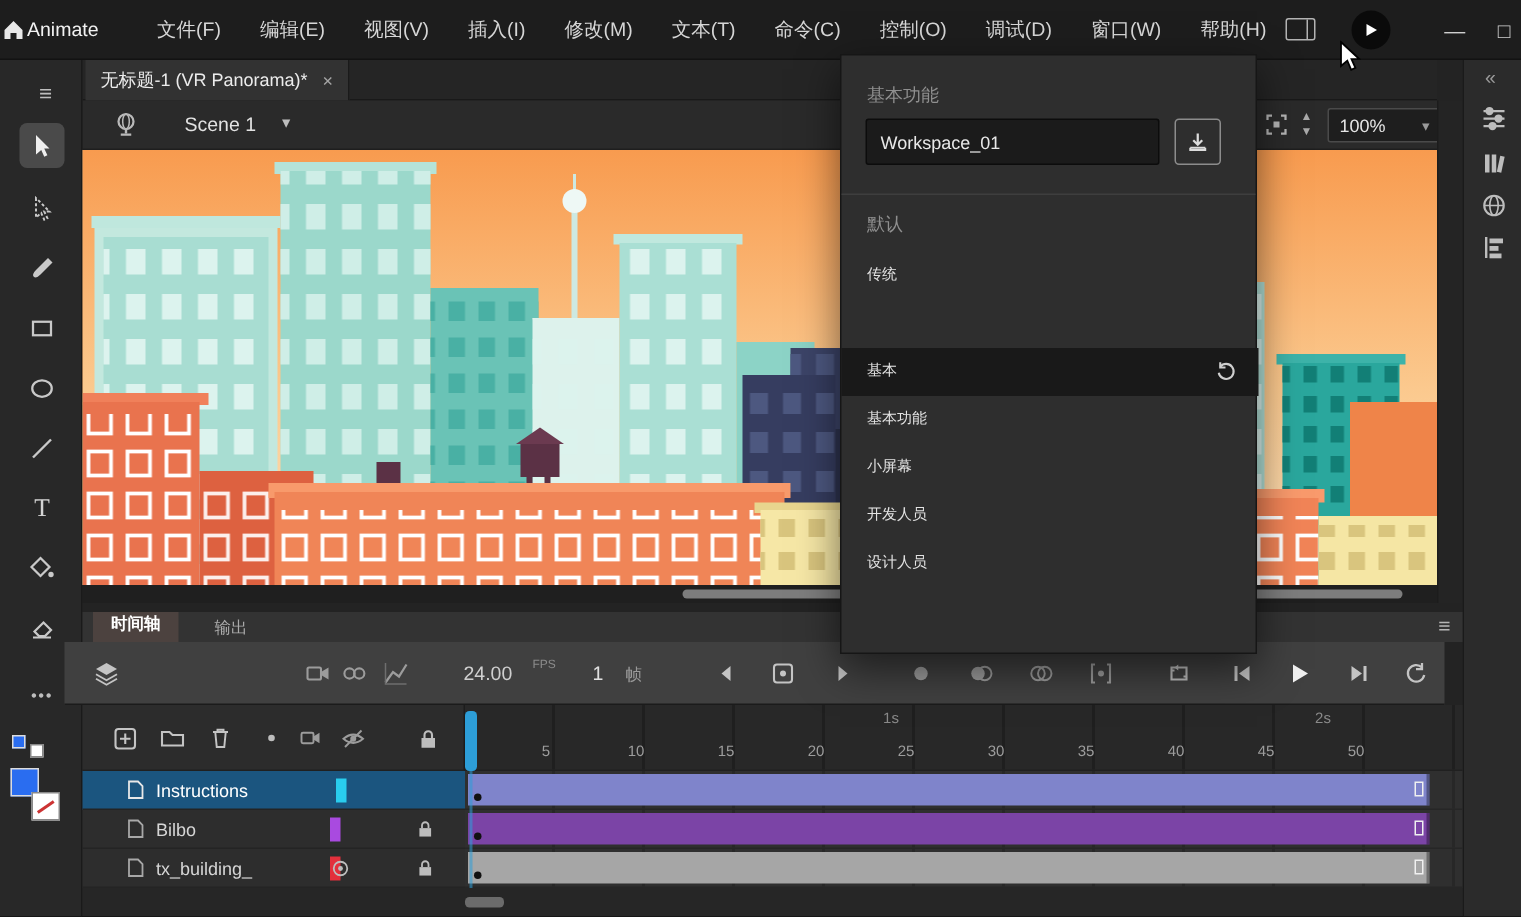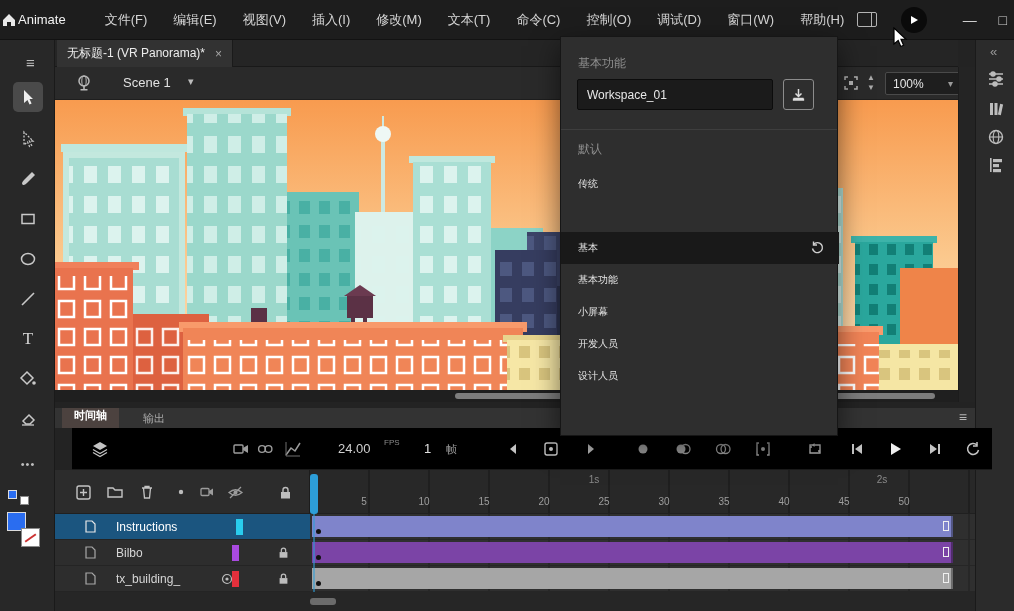--- a/index.html
+++ b/index.html
@@ -60,40 +60,40 @@
 #rstrip{position:absolute;left:975px;top:40px;width:39px;height:571px;background:#2b2b2b;border-left:1px solid #1a1a1a}
 #rstrip .collapse{position:absolute;left:14px;top:4px;color:#9a9a9a;font-size:13px}
 .rsi{position:absolute;left:7px;width:26px;height:26px;display:flex;align-items:center;justify-content:center}
 
 
 #tl-head{position:absolute;left:55px;top:408px;width:920px;height:20px;background:#333}
 #tl-tab1{position:absolute;left:7px;top:0;height:20px;padding:0 12px;background:#4c423f;color:#fff;
   font-size:11px;display:flex;align-items:flex-start;font-weight:bold}
 #tl-tab2{position:absolute;left:78px;top:0;height:20px;padding:0 10px;color:#ababab;font-size:11px;display:flex;align-items:center}
 #tl-menu{position:absolute;right:8px;top:1px;color:#b5b5b5;font-size:14px}
-#tl-bar{position:absolute;left:72px;top:428px;width:920px;height:42px;background:#000000;border-bottom:1px solid #1b1b1b}
+#tl-bar{position:absolute;left:43px;top:428px;width:920px;height:42px;background:#404040;border-bottom:1px solid #1b1b1b}
 .tli{position:absolute;top:8px;width:26px;height:26px;display:flex;align-items:center;justify-content:center}
 #fps-v{position:absolute;left:266px;top:13px;color:#cfcfcf;font-size:13px}
 #fps-u{position:absolute;left:312px;top:10px;color:#8b8b8b;font-size:8px}
 #cur-f{position:absolute;left:352px;top:13px;color:#e0e0e0;font-size:13px}
 #cur-u{position:absolute;left:374px;top:14px;color:#9a9a9a;font-size:11px}
 
 #tl-ctl{position:absolute;left:55px;top:470px;width:255px;height:44px;background:#2c2c2c;border-bottom:1px solid #202020;border-right:1px solid #1c1c1c}
 .tlc{position:absolute;top:10px;width:24px;height:24px;display:flex;align-items:center;justify-content:center}
 
 #ruler{position:absolute;left:310px;top:470px;width:665px;height:44px;background:#282828;
   border-bottom:1px solid #202020;
   background-image:repeating-linear-gradient(90deg,transparent 0 58px,#1f1f1f 58px 60px)}
 .rn{position:absolute;top:26px;width:20px;text-align:center;color:#9d9d9d;font-size:10px}
 .rs{position:absolute;top:4px;width:20px;text-align:center;color:#8a8a8a;font-size:10px}
 
 .lrow{position:absolute;left:55px;width:255px;height:26px;background:#2d2d2d;border-bottom:1px solid #242424;display:flex;align-items:center}
 .lrow.sel{background:#1b557f}
 .lrow .doc{margin-left:30px}
-.lname{margin-left:20px;font-size:12px;color:#d6d6d6;width:118px;overflow:hidden;white-space:nowrap}
+.lname{margin-left:8px;font-size:12px;color:#d6d6d6;width:118px;overflow:hidden;white-space:nowrap}
 .lrow.sel .lname{color:#fff}
 .sw{width:7px;height:16px;margin-left:2px}
 .sw0{background:#29cdee}.sw1{background:#a94ae0;margin-left:-2px}.sw2{background:#e3303c;margin-left:-2px}
 .lockpos{position:absolute;left:222px;top:6px}
 .attachpos{position:absolute;left:166px;top:7px}
 
 .frow{position:absolute;left:310px;width:665px;height:26px;background:#2f2f2f;border-bottom:1px solid #262626;
   background-image:repeating-linear-gradient(90deg,transparent 0 58px,#272727 58px 60px)}
 .fbar{position:absolute;left:2px;top:2px;width:641px;height:21px}
 .bar0{background:#7f84cb}.bar1{background:#7b44a6}.bar2{background:#a6a6a6}

